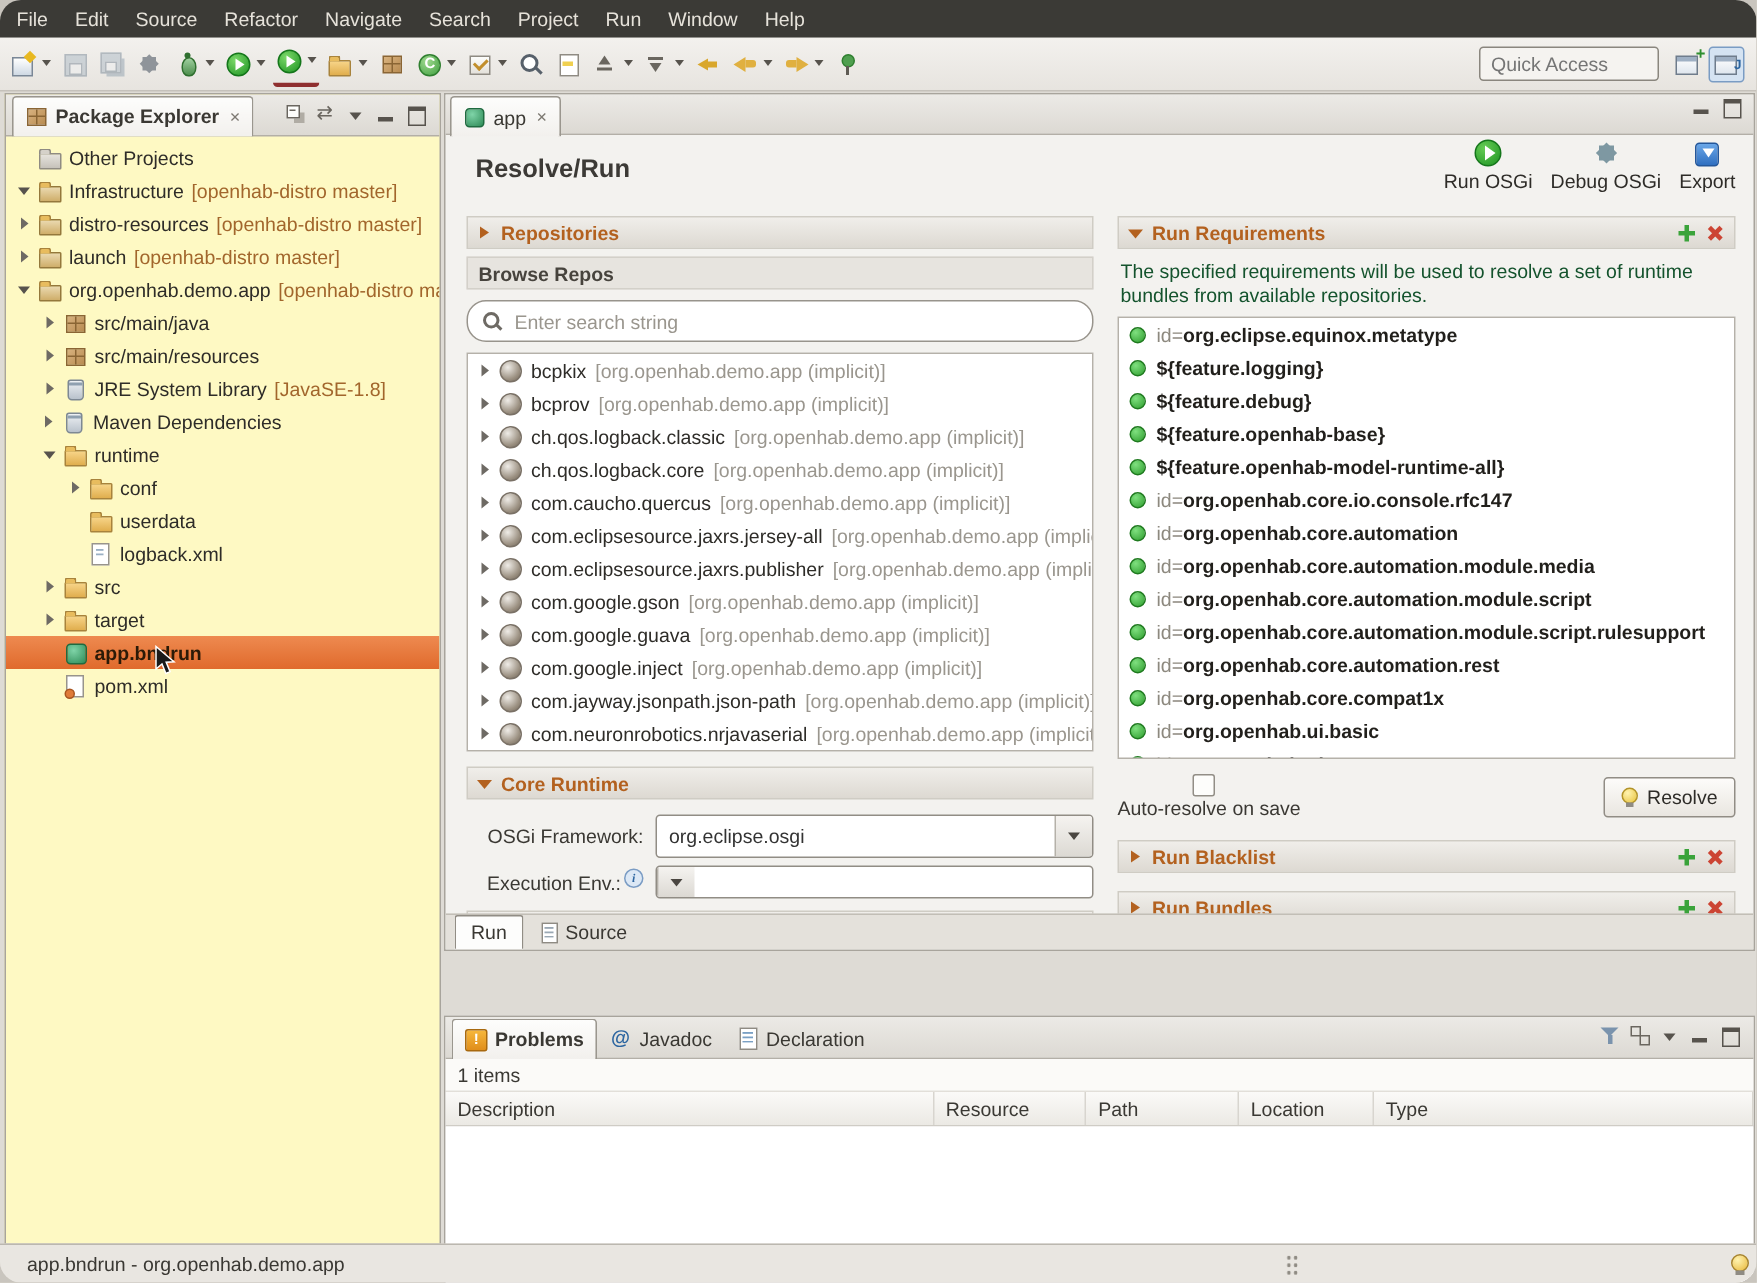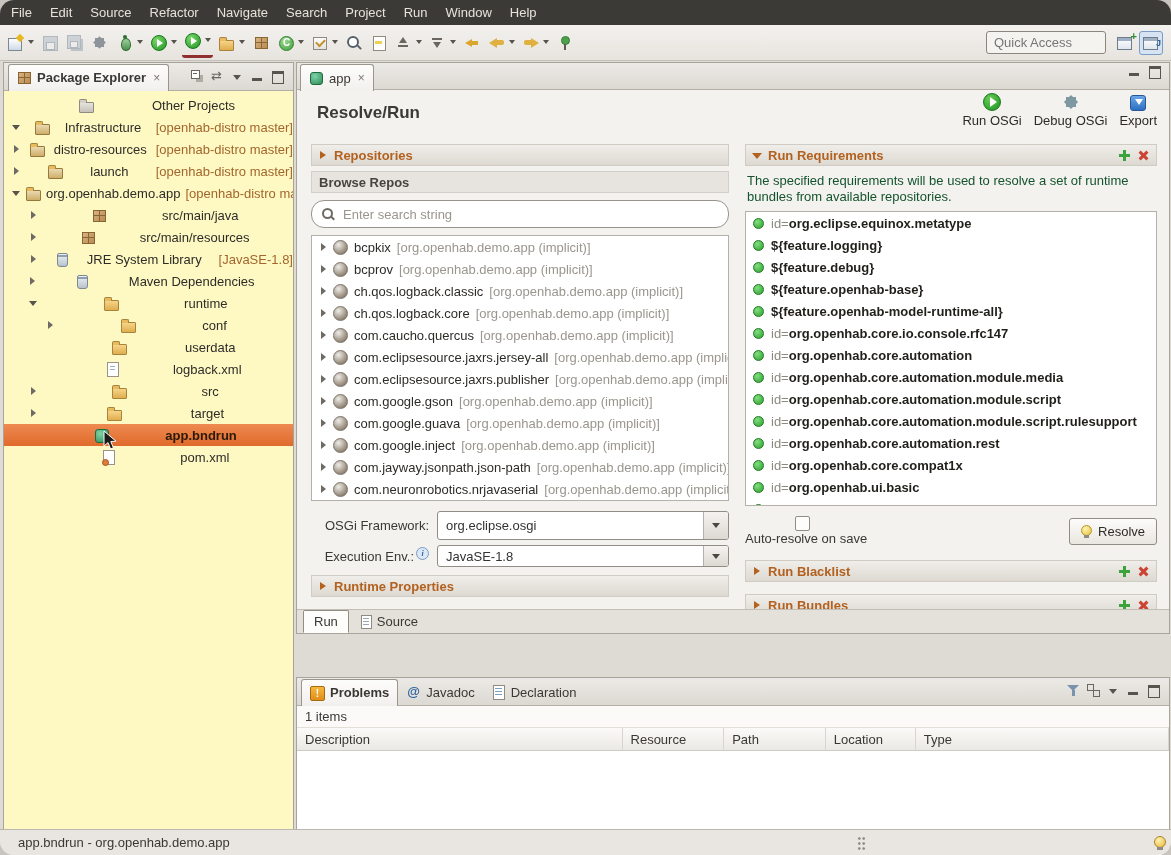--- a/index.html
+++ b/index.html
@@ -90,21 +90,21 @@
   .ic-pkgexp-icon .vtab-ico::before{content:'';position:absolute;left:1px;top:1px;width:11px;height:10px;border:1px solid #8a6534;background:linear-gradient(#8a6534,#8a6534) 50% 0/1px 100% no-repeat,linear-gradient(#8a6534,#8a6534) 0 50%/100% 1px no-repeat,linear-gradient(135deg,#d8b27f,#b98c52);}
   .ic-problems-icon .vtab-ico::before{content:'!';position:absolute;left:0;top:0;width:13px;height:13px;background:linear-gradient(#f6b73c,#e08e1b);border:1px solid #a8690f;border-radius:2px;color:#fff;font:bold 10px/13px "Liberation Sans",sans-serif;text-align:center;}
   .ic-javadoc-icon .vtab-ico::before{content:'@';position:absolute;left:1px;top:-1px;color:#2c65a0;font:bold 13px "Liberation Sans",sans-serif;}
   .ic-declaration-icon .vtab-ico::before{content:'';position:absolute;left:2px;top:0;width:10px;height:13px;background:#fff;border:1px solid #8f8b83;}
   .ic-declaration-icon .vtab-ico::after{content:'';position:absolute;left:4px;top:3px;width:7px;height:7px;background:linear-gradient(#7aa0c4 1px,transparent 1px) 0 0/7px 3px;}
   .ic-bnd-icon .vtab-ico::before{content:'';position:absolute;left:1px;top:1px;width:11px;height:11px;border-radius:3px;background:radial-gradient(circle at 35% 30%,#7fd4a8,#2e8b57);border:1px solid #1f6b40;}
 
   
   .left-panel{position:absolute;left:3px;top:62px;width:289px;height:766px;background:#fef9c3;border:1px solid #a8a49c;display:flex;flex-direction:column;overflow:hidden;}
   .tree{flex:1;overflow:hidden;padding-top:3px;}
-  .tree-row{display:flex;align-items:center;height:22px;white-space:nowrap;justify-content:space-between;}
+  .tree-row{display:flex;align-items:center;height:22px;white-space:nowrap;}
   .tree-row.selected{background:linear-gradient(#ee8a50,#e06a2c);}
   .tree-row.selected .tlabel{color:#2b1a07;font-weight:bold;}
   .twisty{width:13px;height:13px;flex:none;position:relative;margin-right:2px;}
   .arrow-right .twisty::before{content:'';position:absolute;left:4px;top:2px;border-left:5px solid #6e6a64;border-top:4px solid transparent;border-bottom:4px solid transparent;}
   .arrow-down .twisty::before{content:'';position:absolute;left:2px;top:4px;border-top:5px solid #57534d;border-left:4px solid transparent;border-right:4px solid transparent;}
   .arrow-none .twisty{visibility:hidden;}
   .tico{width:16px;height:15px;position:relative;display:inline-block;flex:none;margin-right:5px;}
   .tico::before,.tico::after{position:absolute;content:'';}
   .ic-folder .tico::before,.ic-project .tico::before,.ic-project-java .tico::before{left:1px;top:4px;width:13px;height:9px;background:linear-gradient(#f7d488,#e0ae4e);border:1px solid #a8833c;border-radius:1px;}
   .ic-folder .tico::after,.ic-project .tico::after,.ic-project-java .tico::after{left:1px;top:1px;width:6px;height:3px;background:#e8bc5e;border:1px solid #a8833c;border-bottom:none;border-radius:2px 2px 0 0;}
@@ -603,31 +603,34 @@
           </div>
 
           <div class="repo-row arrow-right">
             <span class="twisty"></span>
             <span class="r-ico"></span>
             <span class="repo-name">com.neuronrobotics.nrjavaserial</span>
             <span class="repo-deco">[org.openhab.demo.app (implicit)]</span>
           </div>
         </div>
       <div class="core-grid">
+        <div class="sec expanded" style="margin-bottom:10px;">
+          <span class="tw"></span>
+          <span class="st">Core Runtime</span>
+        </div>
         <div class="frow">
           <span class="flabel">OSGi Framework:</span>
           <div class="combo">
             <span class="val">org.eclipse.osgi</span>
             <span class="dd"></span>
           </div>
         </div>
         <div class="frow">
           <span class="flabel"><span>Execution Env.:</span><span class="info-ico">i</span></span>
           <div class="combo small">
-            <span class="val">JavaSE-1.8</span>
             <span class="dd"></span>
           </div>
         </div>
       </div>
       <div class="sec collapsed" style="margin-top:8px;">
         <span class="tw"></span>
         <span class="st">Runtime Properties</span>
       </div>
     </div>
 

